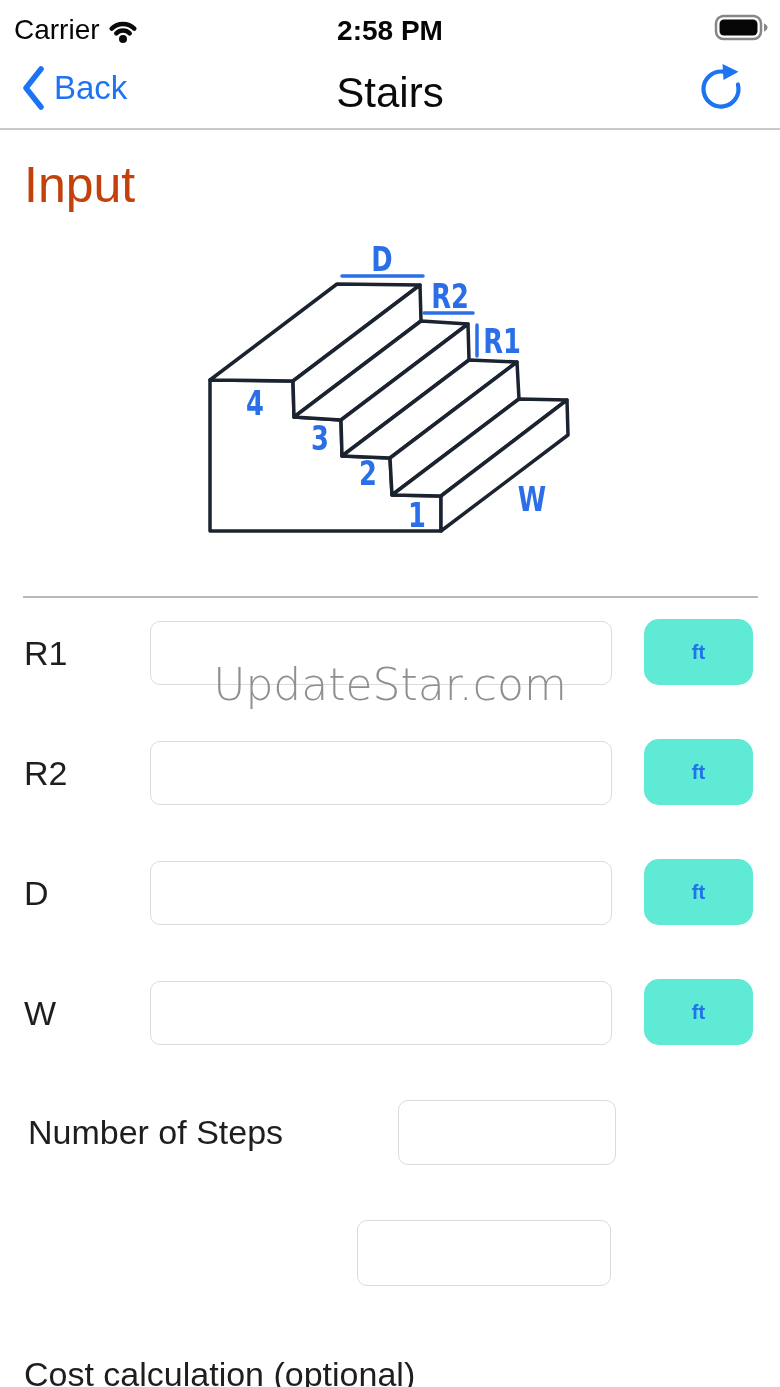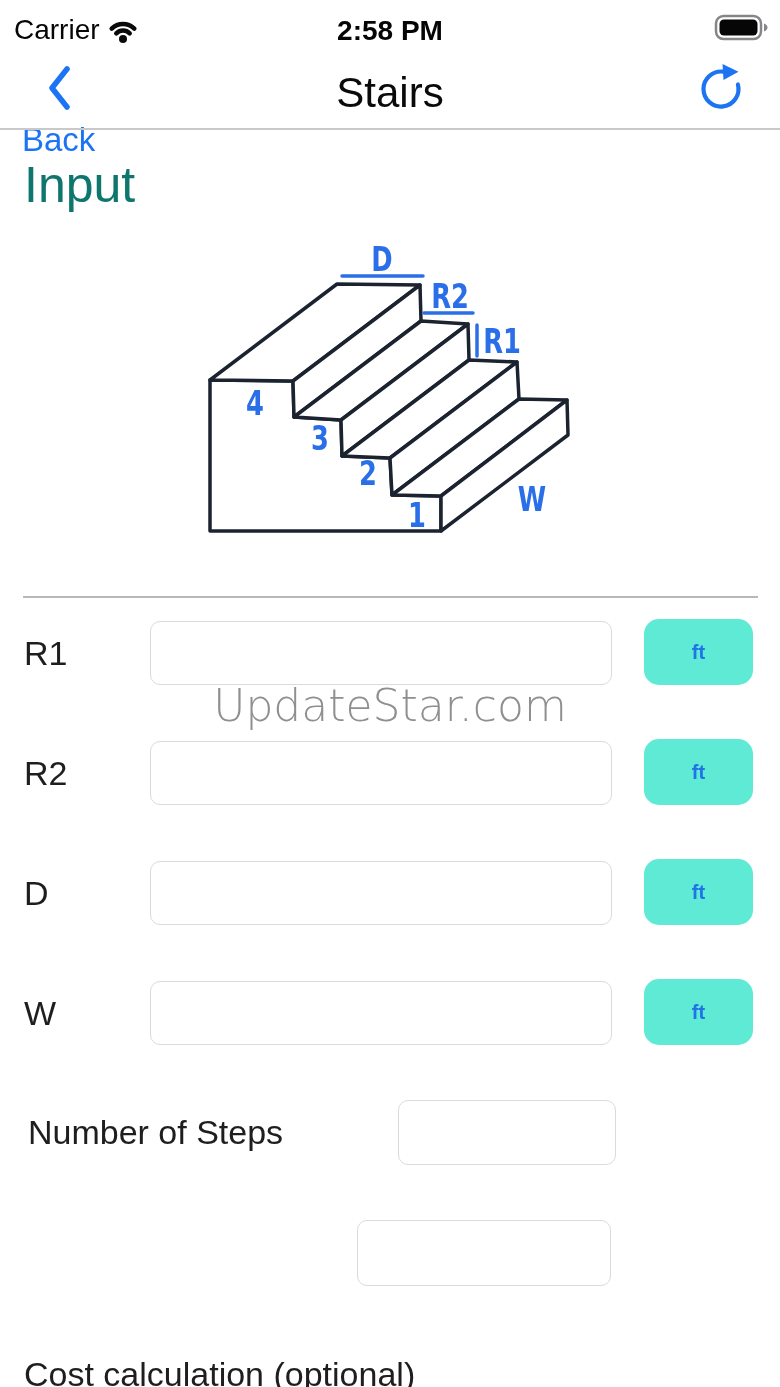--- a/index.html
+++ b/index.html
@@ -8,30 +8,30 @@
     position:relative; width:780px; height:1387px; margin:8px auto;
     background:#ffffff; overflow:hidden;
     font-family:"Liberation Sans", sans-serif; color:#111;
   }
   
   .carrier { position:absolute; left:14px; top:6px; font-size:28px; color:#050505; }
   .wifi { position:absolute; left:104px; top:4px; }
   .time { position:absolute; left:0; top:7px; width:100%; text-align:center; font-size:28px; font-weight:600; color:#050505; }
   .battery { position:absolute; left:714px; top:5px; }
   
-  .back-btn { position:absolute; left:22px; top:57px; display:flex; align-items:center; gap:10px; cursor:pointer;flex-direction:column; }
+  .back-btn { position:absolute; left:22px; top:57px; display:flex; align-items:center; gap:10px; cursor:pointer; }
   .back-label { font-size:33px; color:#1d74f3; }
   .nav-title { position:absolute; left:0; top:61px; width:100%; text-align:center; font-size:42px; font-weight:400; color:#0a0a0a; }
   .refresh-btn { position:absolute; left:698px; top:54px; cursor:pointer; }
   .nav-divider { position:absolute; left:0; top:120px; width:780px; height:2px; background:#c9c9cb; }
   
-  .heading { position:absolute; left:24px; top:148px; font-size:50px; font-weight:400; color:#0f766e; }
+  .heading { position:absolute; left:24px; top:148px; font-size:50px; font-weight:400; color:#c2410c; }
   .diagram { position:absolute; left:150px; top:220px; }
   .form-divider { position:absolute; left:23px; top:588px; width:735px; height:2px; background:#b8b8ba; }
-  .watermark { position:absolute; left:0; top:672px; width:100%; text-align:center;
+  .watermark { position:absolute; left:0; top:651px; width:100%; text-align:center;
     font-family:"DejaVu Sans", sans-serif; font-weight:300; font-size:44px; color:#8f8f8f; z-index:5; pointer-events:none; }
   .unit-row { position:absolute; left:0; width:780px; height:64px; }
   .row-r1 { top:613px; } .row-r2 { top:733px; } .row-d { top:853px; } .row-w { top:973px; }
   .row-label { position:absolute; left:24px; top:0; height:64px; line-height:64px; font-size:34px; color:#1e1e20; }
   .dim-input { position:absolute; left:150px; top:0; width:462px; height:64px;
     border:1.5px solid #dbdbdf; border-radius:10px; background:#fff; font-size:30px; padding:0 16px;
     font-family:"Liberation Sans", sans-serif; color:#1e1e20; outline:none; }
   .unit-btn { position:absolute; left:644px; top:-2px; width:109px; height:66px;
     border:none; border-radius:15px; background:#5eead4; color:#2272e8; font-size:20px;
     font-family:"Liberation Sans", sans-serif; cursor:pointer;font-weight:bold; }

